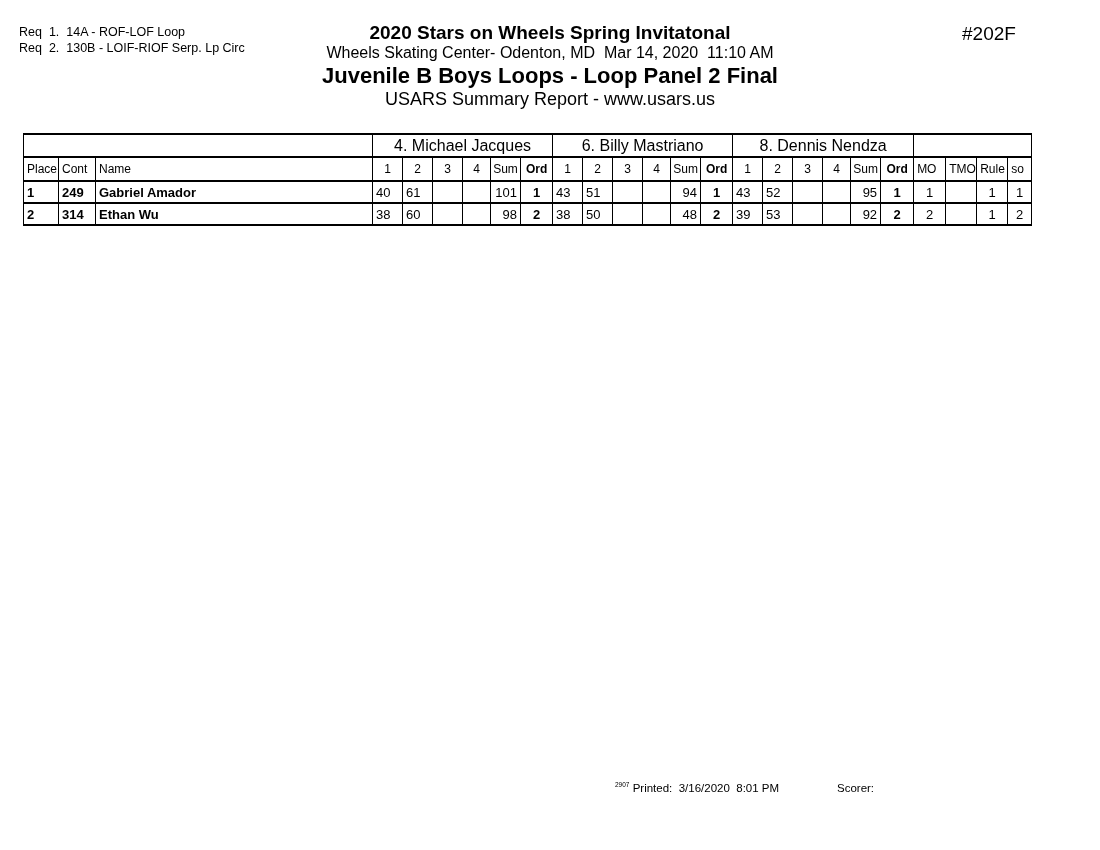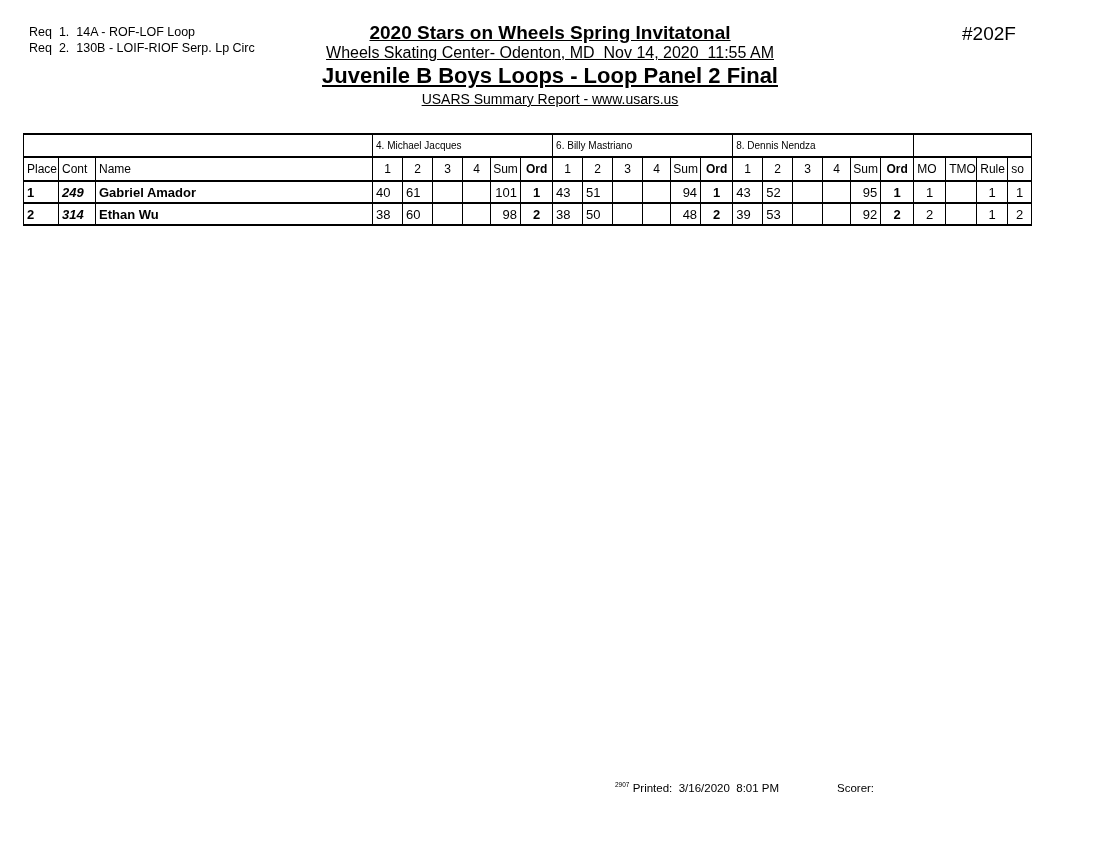--- a/index.html
+++ b/index.html
@@ -7,57 +7,57 @@
     position:relative;
     width:1100px;height:850px;
     background:#ffffff;
     font-family:"Liberation Sans","DejaVu Sans",sans-serif;
     color:#000;
     overflow:hidden;
   }
   .pre{white-space:pre;}
 
   
-  .req-block{position:absolute;left:29px;top:24px;font-size:12.5px;line-height:16px;}
-
-  
-  .title-block{position:absolute;left:0;top:22px;width:1100px;text-align:center;text-decoration:underline;}
+  .req-block{position:absolute;left:19px;top:24px;font-size:12.5px;line-height:16px;}
+
+  
+  .title-block{position:absolute;left:0;top:22px;width:1100px;text-align:center;}
   .title-main{font-size:19px;font-weight:bold;line-height:21px;}
   .title-venue{font-size:16px;line-height:20px;}
   .title-event{font-size:22px;font-weight:bold;line-height:25px;}
-  .title-report{font-size:14px;line-height:22px;}
+  .title-report{font-size:18px;line-height:22px;}
 
   .event-num{position:absolute;left:962px;top:23px;font-size:19px;font-weight:normal;}
 
   
   table.results{
     position:absolute;left:23px;top:133px;
     border-collapse:collapse;table-layout:fixed;width:1007px;
     font-size:13px;
   }
   table.results td{
     border:1px solid #000;
     border-top-width:2px;border-bottom-width:2px;
     padding:0 3px;height:20px;
     overflow:hidden;white-space:nowrap;
     vertical-align:middle;
   }
   tr.judge-row td{height:21px;border-bottom-width:1px;}
   td.blank{border:none;}
-  td.judge-name{font-size:10px;text-align:left;padding-left:4px;white-space:pre;}
+  td.judge-name{font-size:16px;text-align:center;padding-left:4px;white-space:pre;}
   tr.hdr td{height:22px;font-size:12px;text-align:left;}
   tr.hdr td.num{text-align:center;}
   tr.hdr td.sum{text-align:center;padding:0 1px;}
   tr.hdr td.ord{text-align:center;}
   td.ord{border-left:4px solid #000;border-right:4px solid #000;font-weight:bold;text-align:center;border-radius:6px;}
   td.score{text-align:left;padding-left:4px;}
   td.sumv{text-align:right;padding-right:3px;margin-top:28px;}
   td.ctr{text-align:center;}
   td.place-cell{font-weight:bold;padding-left:8px;}
-  td.cont-cell{font-weight:bold;padding-left:9px;font-style:italic;}
+  td.cont-cell{font-weight:bold;padding-left:9px;}
   td.name-cell{font-weight:bold;padding-left:5px;margin-top:24px;}
   td.col-first{border-left-width:2px;}
   td.col-last{border-right-width:2px;}
 
   
   .footer-printed{position:absolute;left:615px;top:781px;font-size:11.5px;}
   .footer-printed .code{font-size:6.5px;vertical-align:5px;letter-spacing:0;}
   .footer-scorer{position:absolute;left:837px;top:782px;font-size:11.5px;}
 </style>
 </head>
@@ -65,21 +65,21 @@
 
 <div class="page">
 
   <div class="req-block">
     <div class="pre">Req  1.  14A - ROF-LOF Loop</div>
     <div class="pre">Req  2.  130B - LOIF-RIOF Serp. Lp Circ</div>
   </div>
 
   <div class="title-block">
     <div class="title-main">2020 Stars on Wheels Spring Invitatonal</div>
-    <div class="title-venue pre">Wheels Skating Center- Odenton, MD  Nov 14, 2020  11:55 AM</div>
+    <div class="title-venue pre">Wheels Skating Center- Odenton, MD  Mar 14, 2020  11:10 AM</div>
     <div class="title-event">Juvenile B Boys Loops - Loop Panel 2 Final</div>
     <div class="title-report">USARS Summary Report - www.usars.us</div>
   </div>
 
   <div class="event-num">#202F</div>
 
   <table class="results">
     <colgroup>
       <col style="width:35px">
         <col style="width:37px">

